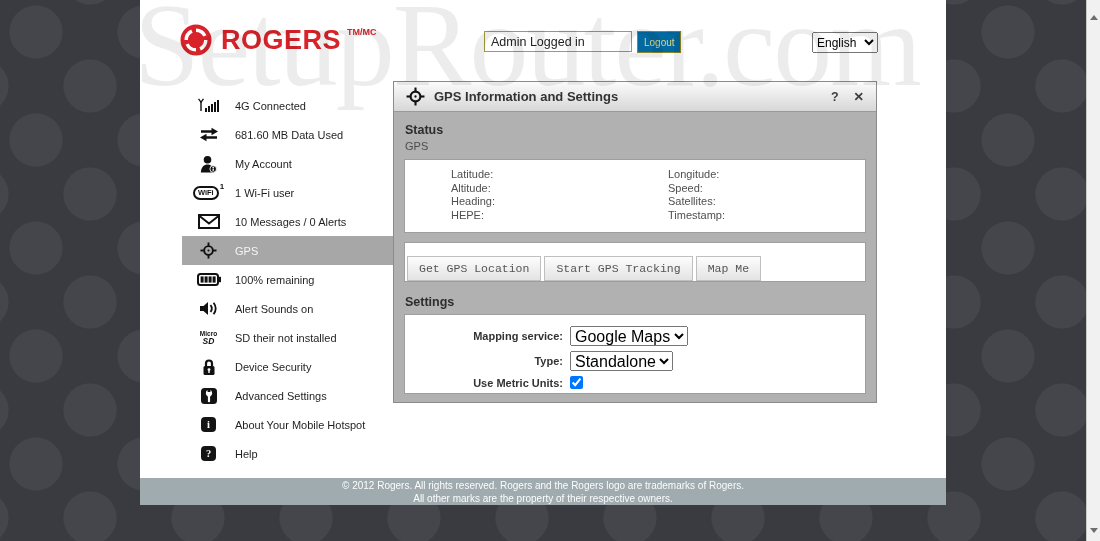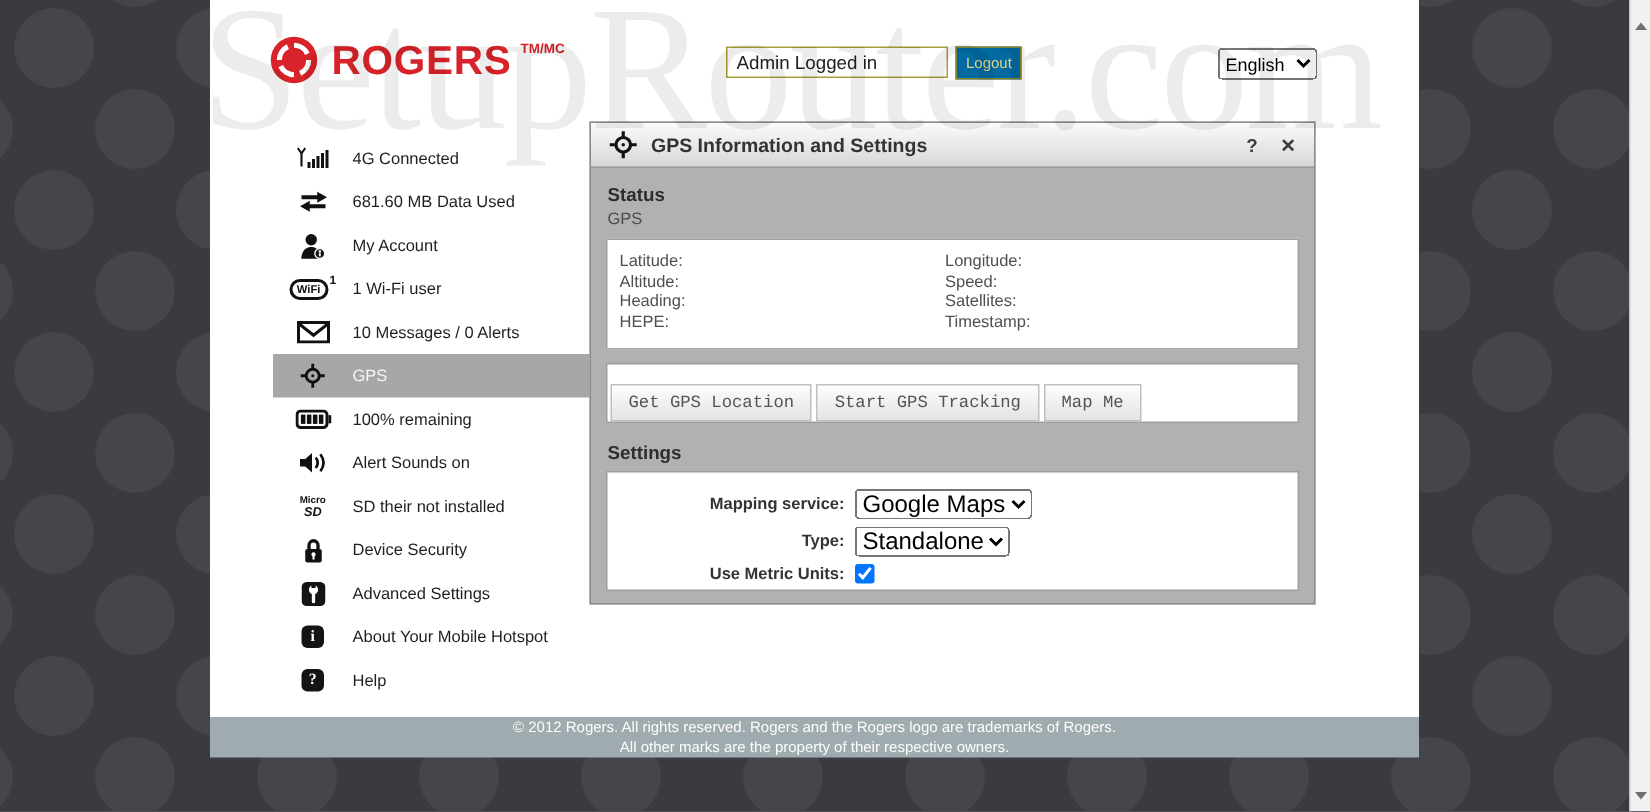--- a/index.html
+++ b/index.html
@@ -48,21 +48,21 @@
     background:#b1b1b1;box-sizing:border-box;z-index:10;}
   .panel-header{height:29px;background:linear-gradient(#fbfbfb,#d7d7d7);border-bottom:1px solid #9a9a9a;
     display:flex;align-items:center;padding:0 12px;}
   .panel-title{font-size:13px;font-weight:bold;color:#333;margin-left:9px;flex:1;}
   .ph-btn{font-size:12.5px;font-weight:bold;color:#3e3e3e;margin-left:15px;cursor:pointer;background:none;border:none;padding:0;font-family:inherit;}
   .panel-body{padding:6px 10px;}
   .sec-heading{font-size:12.5px;font-weight:bold;color:#2d2d2d;margin:5px 0 2px 1px;}
   .sub{font-size:11px;color:#4c4c4c;margin:3px 0 7px 1px;}
   .wbox{background:#fff;border:1px solid #9e9e9e;box-sizing:border-box;}
   .status-box{height:74px;display:flex;padding:8px 0 0 8px;}
-  .colL{width:217px;}
+  .colL{width:217px;margin-left:38px;}
   .colR{flex:1;}
   .frow{font-size:11px;color:#4f4f4f;line-height:13.5px;}
   .buttons-box{height:40px;margin-top:9px;display:flex;align-items:flex-end;padding-left:2px;font-family:Liberation Mono, monospace;}
   .gbtn{font-size:11.5px;color:#555;background:linear-gradient(#fdfdfd,#e3e3e3);border:1px solid #bfbfbf;
     padding:5px 11px;margin-right:3px;cursor:pointer;font-family:inherit;}
   .settings-heading{margin:13px 0 5px 1px;}
   .settings-box{height:80px;padding-top:11px;}
   .srow{display:flex;align-items:center;margin-bottom:5px;}
   .slabel{width:165px;text-align:right;font-weight:bold;font-size:11px;color:#333;padding-right:7px;box-sizing:border-box;flex-shrink:0;}
   .sselect{font-size:16px;height:20px;font-family:inherit;}

